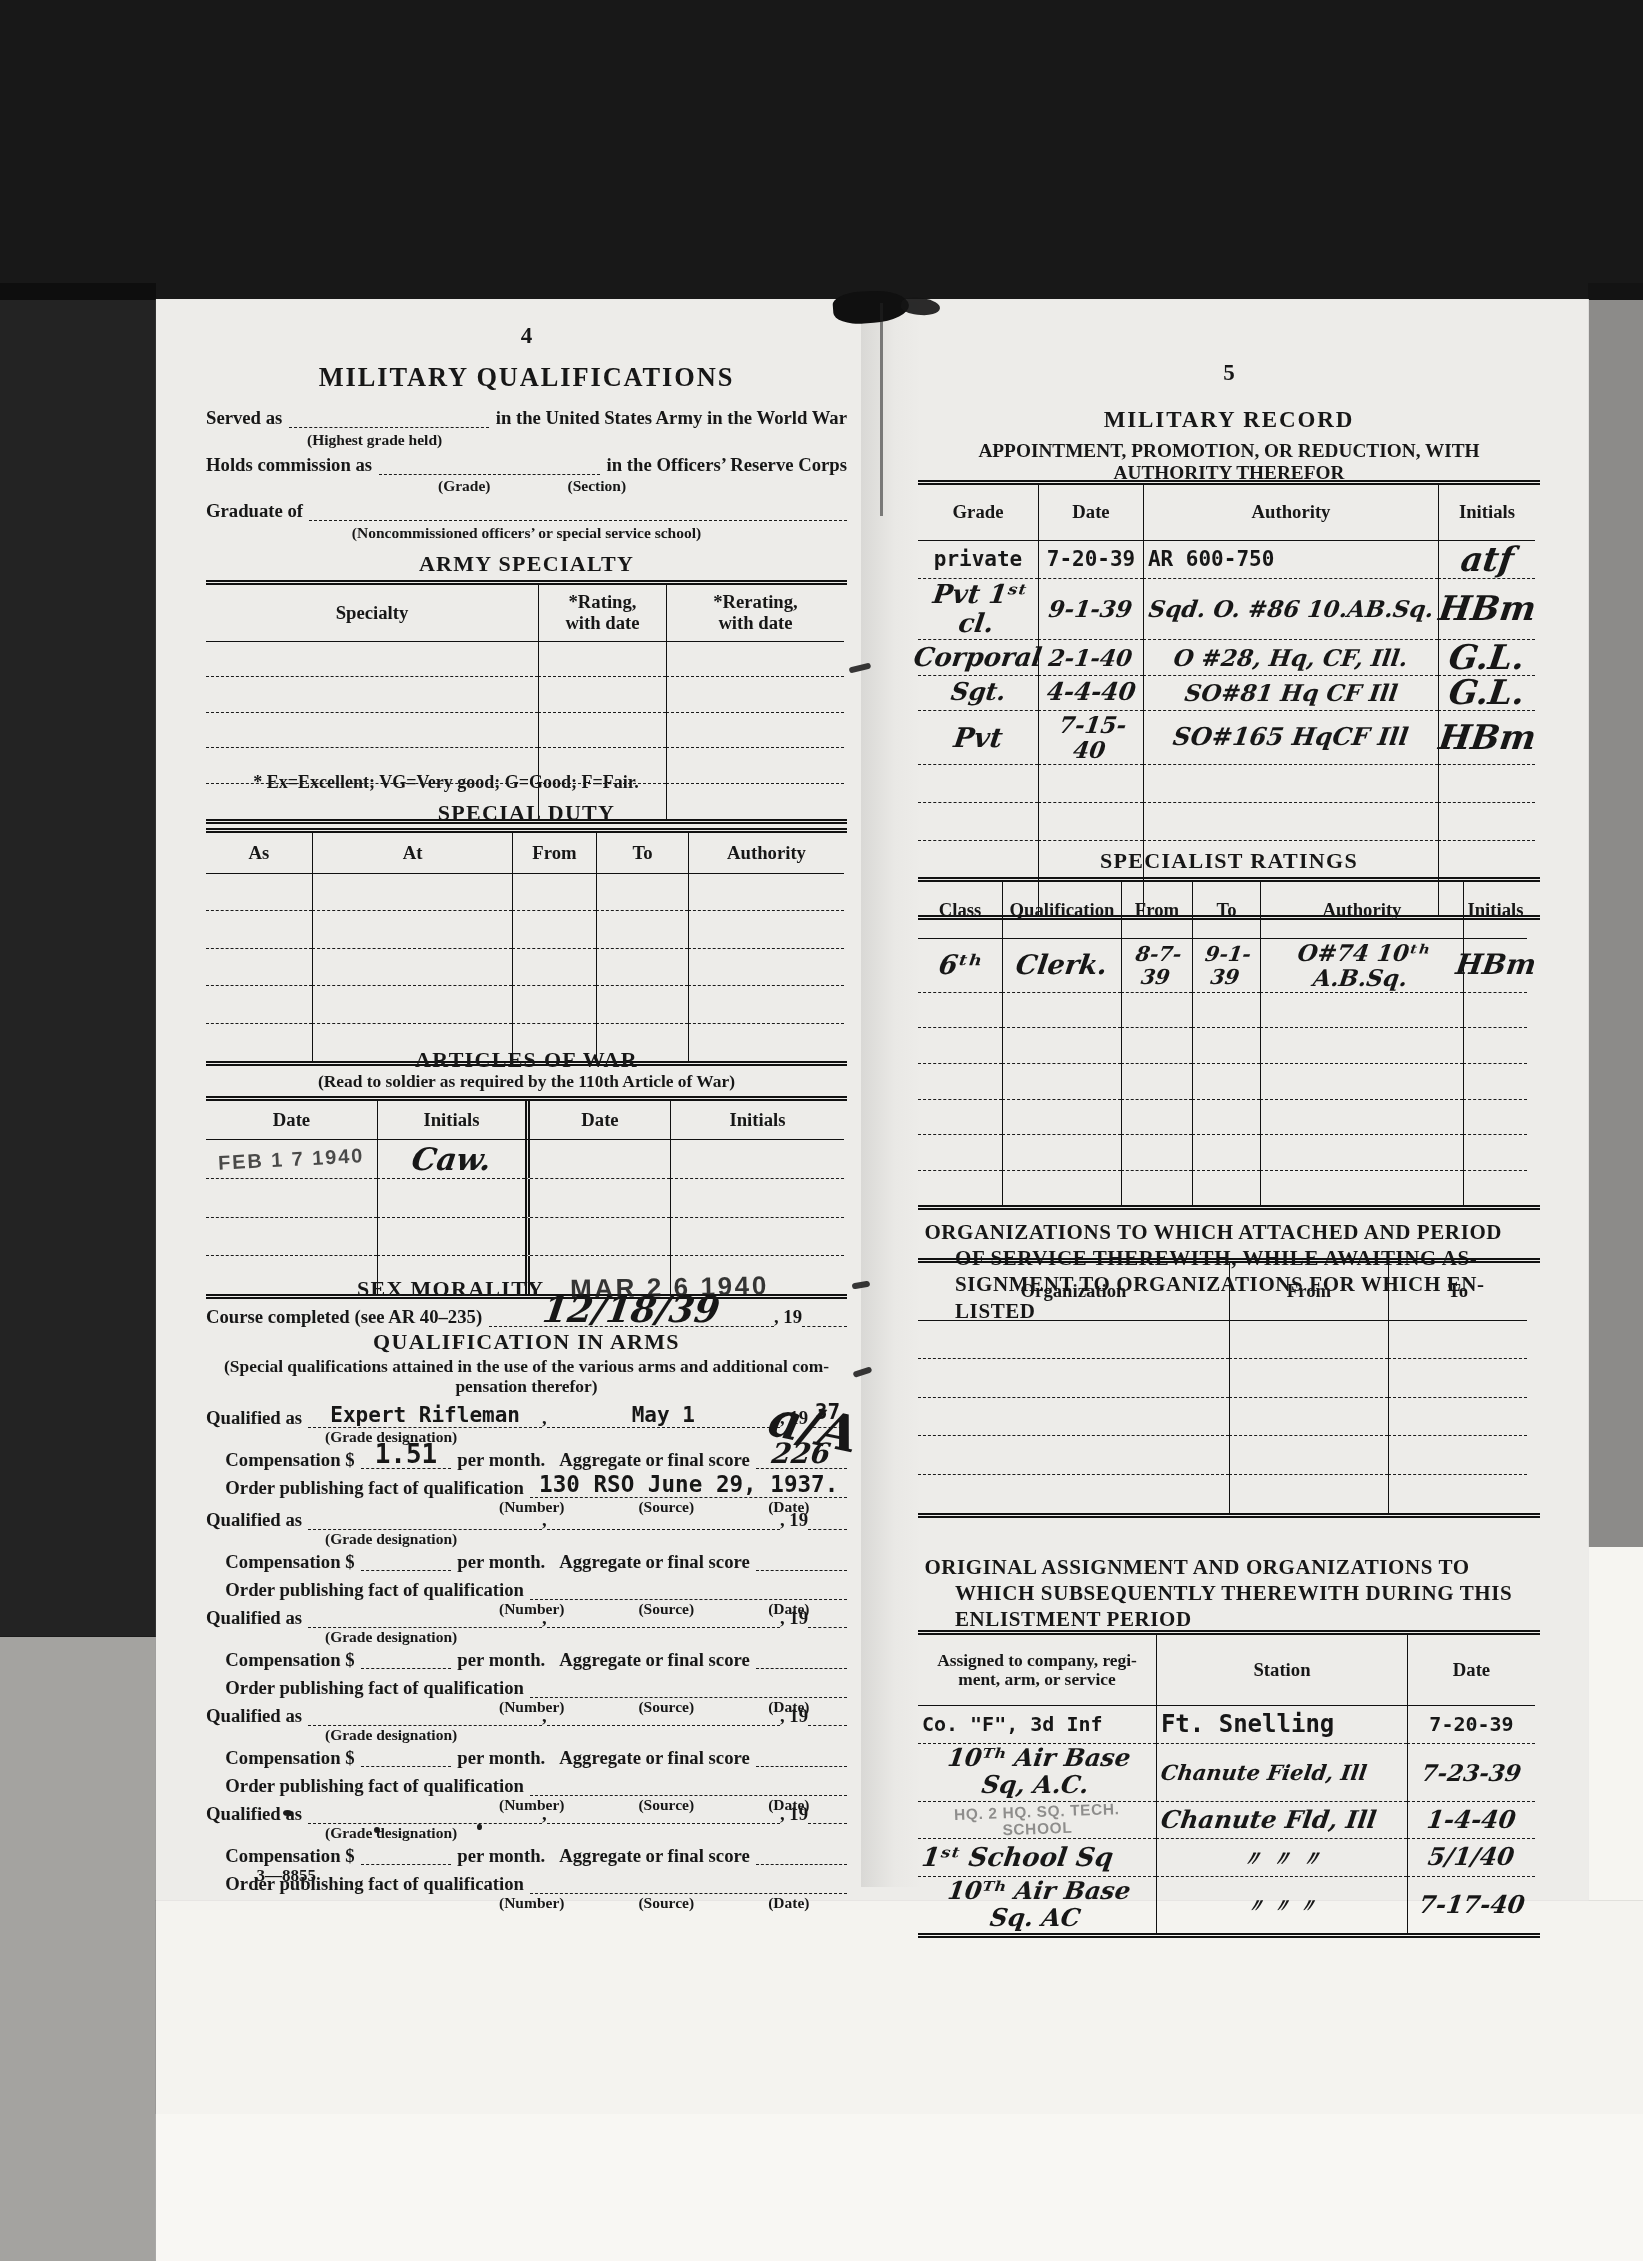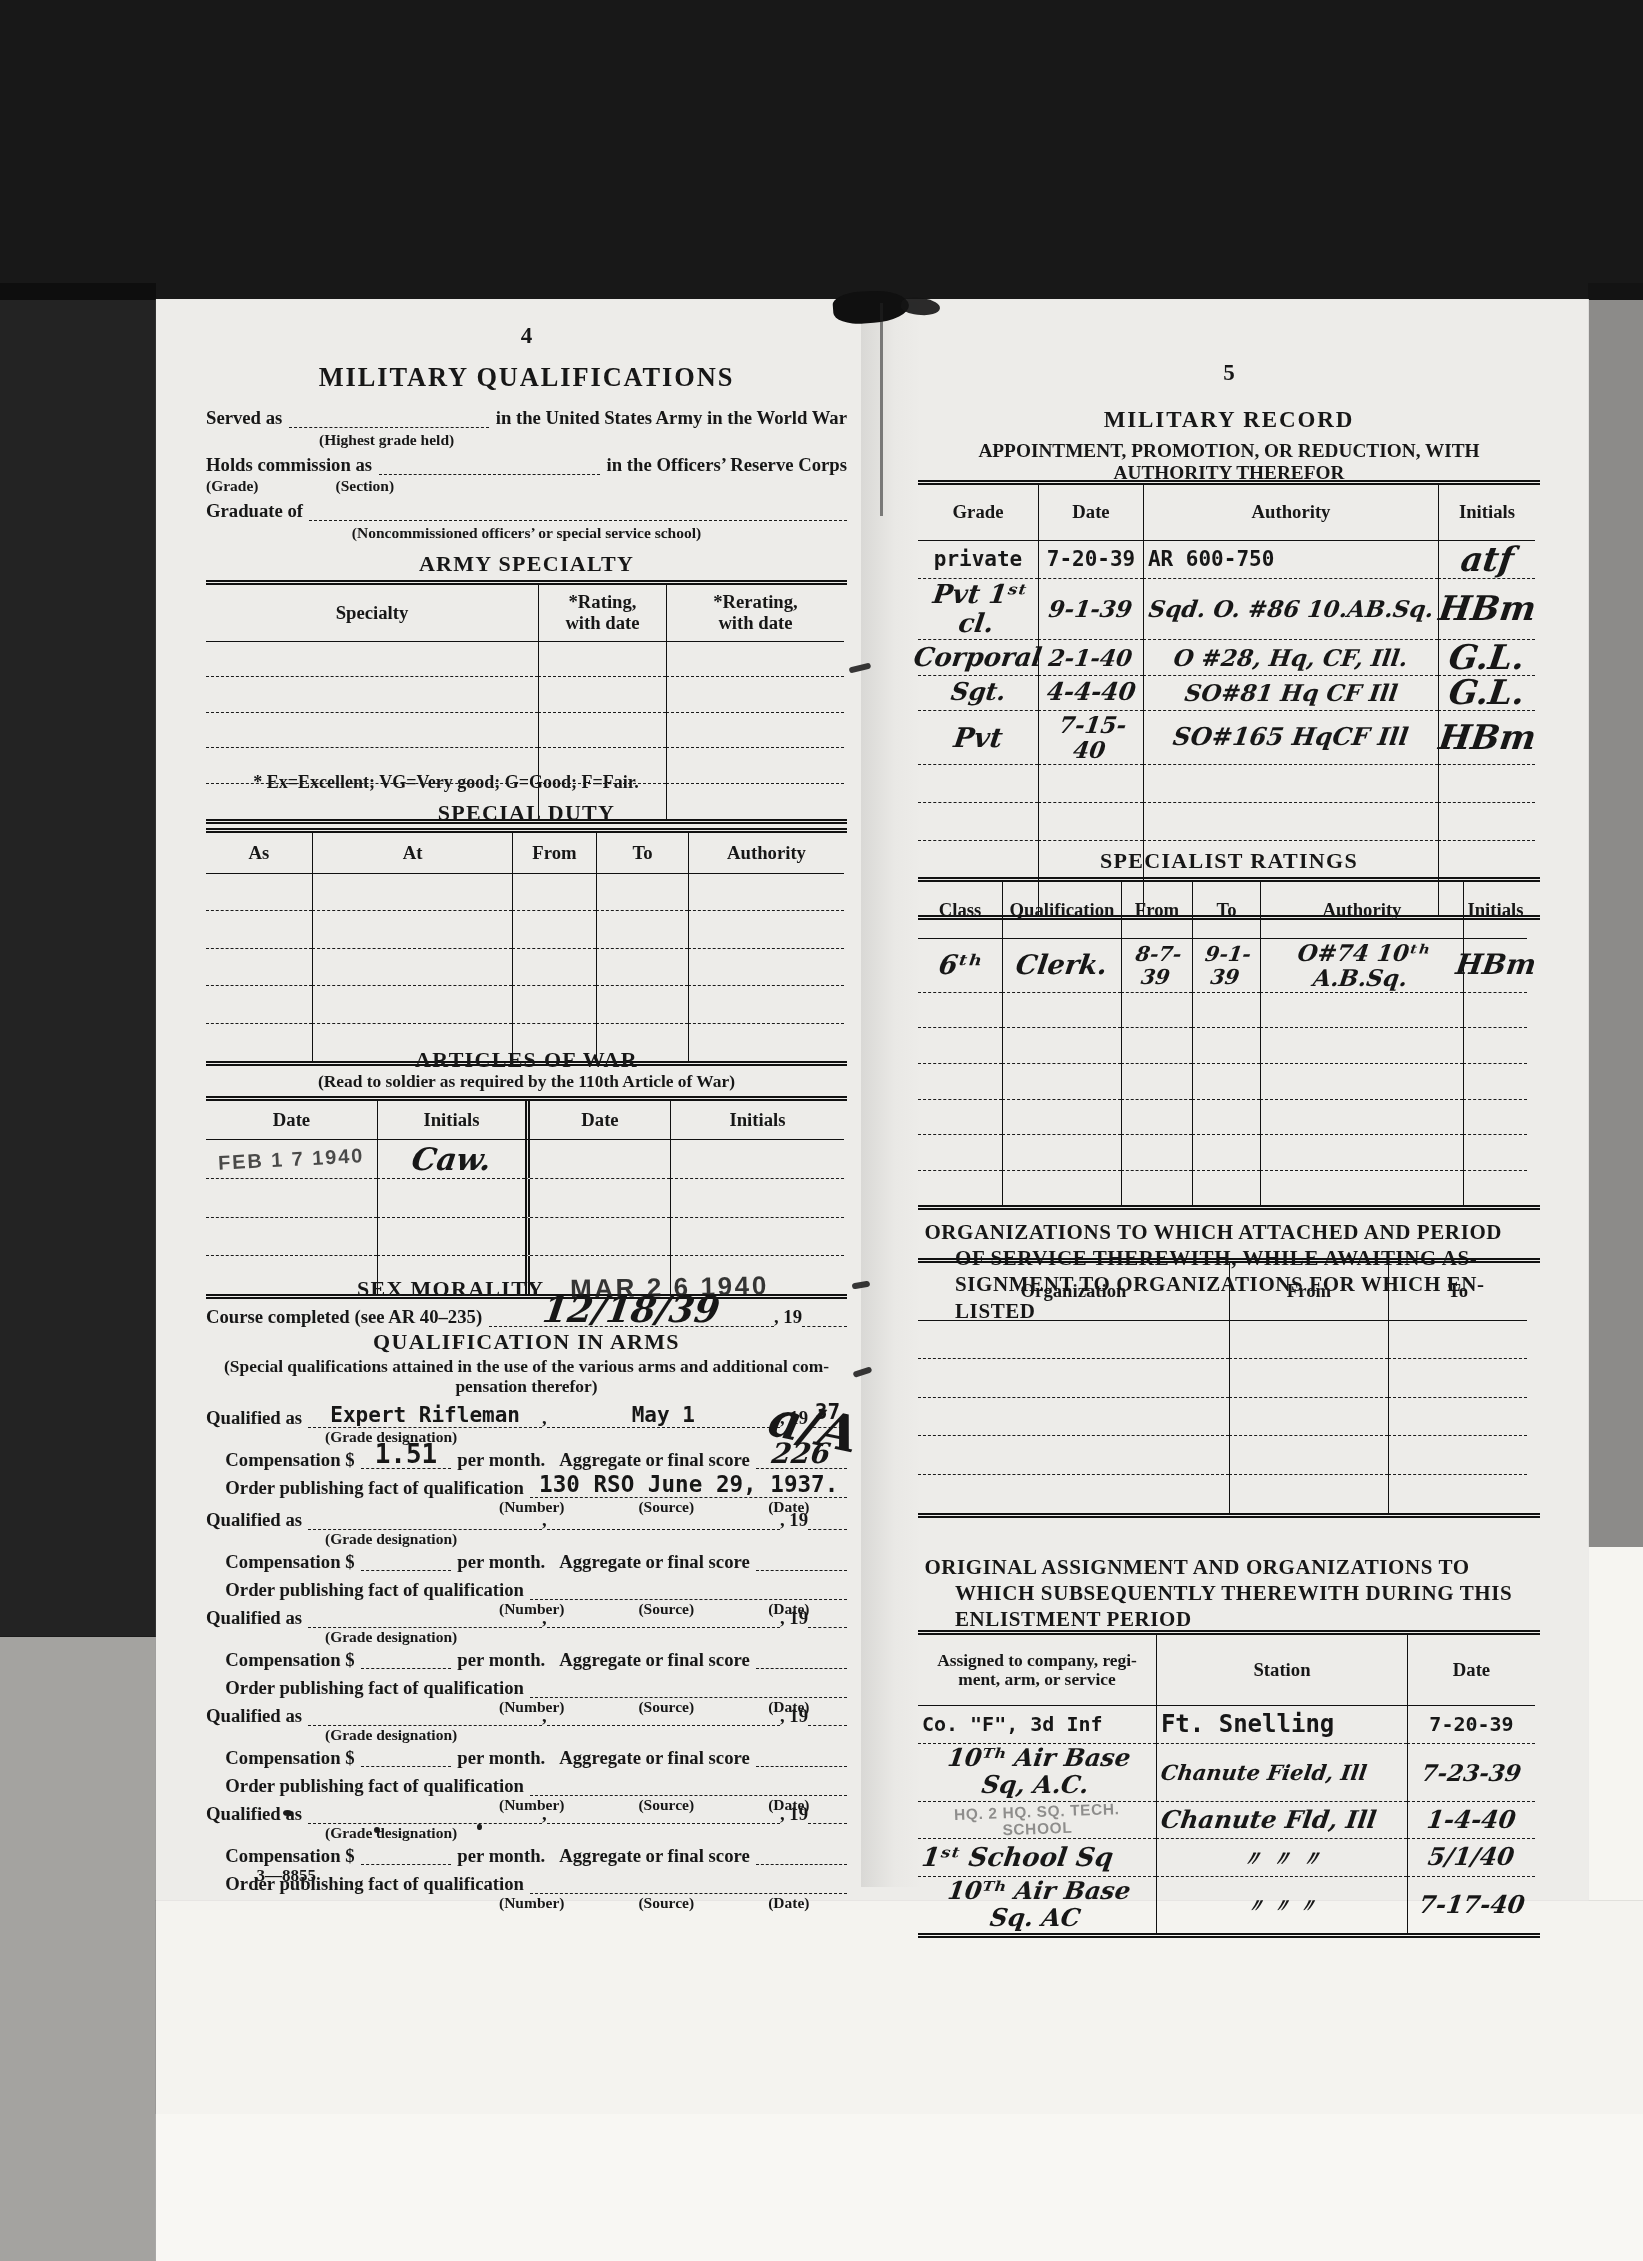--- a/index.html
+++ b/index.html
@@ -91,29 +91,29 @@
 <div class="page" id="page-left">
 
   <div class="abs ctr pageno" style="top:24.5px">4</div>
   <div class="abs ctr h-main" style="top:64px">MILITARY QUALIFICATIONS</div>
 
   <div class="abs fill" style="top:108px">
     <span class="pre">Served as</span>
     <span class="bl" style="max-width:213px"></span>
     <span class="post">in the United States Army in the World War</span>
   </div>
-  <div class="abs cap" style="top:133px;left:113px">(Highest grade held)</div>
+  <div class="abs cap" style="top:133px;left:101px">(Highest grade held)</div>
 
   <div class="abs fill" style="top:155px">
     <span class="pre">Holds commission as</span>
     <span class="bl" style="max-width:245px"></span>
     <span class="post">in the Officers’ Reserve Corps</span>
   </div>
   <div class="abs caprow" style="top:179px">
-    <span style="">(Grade)</span>
+    <span style="margin-left:232px">(Grade)</span>
     <span style="margin-left:77px">(Section)</span>
   </div>
 
   <div class="abs fill" style="top:201px">
     <span class="pre">Graduate of</span>
     <span class="bl"></span>
   </div>
   <div class="abs ctr cap" style="top:226px">(Noncommissioned officers’ or special service school)</div>
 
   <div class="abs ctr h-sec" style="top:253px">ARMY SPECIALTY</div>

